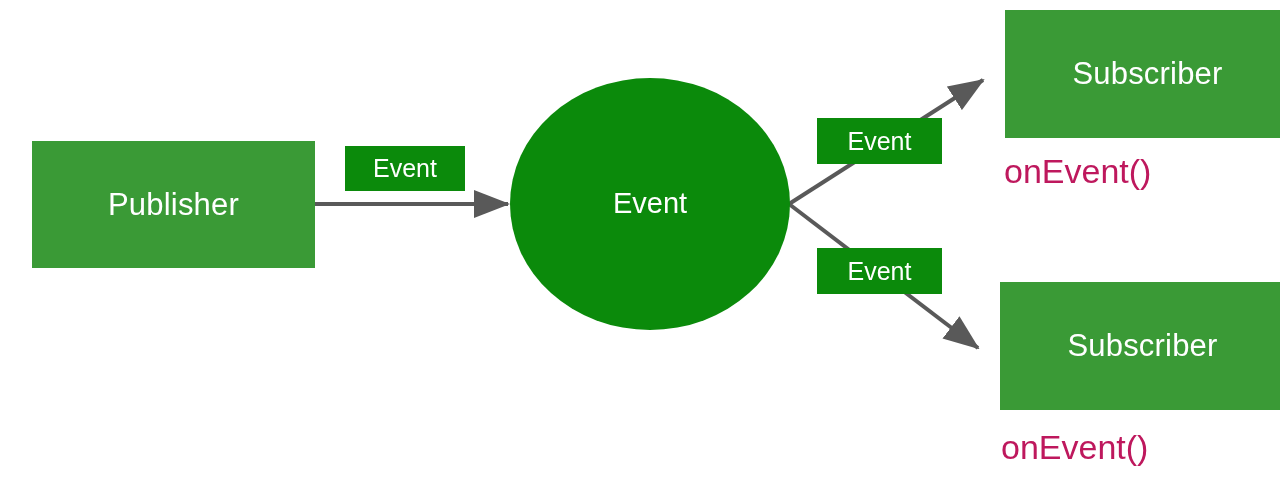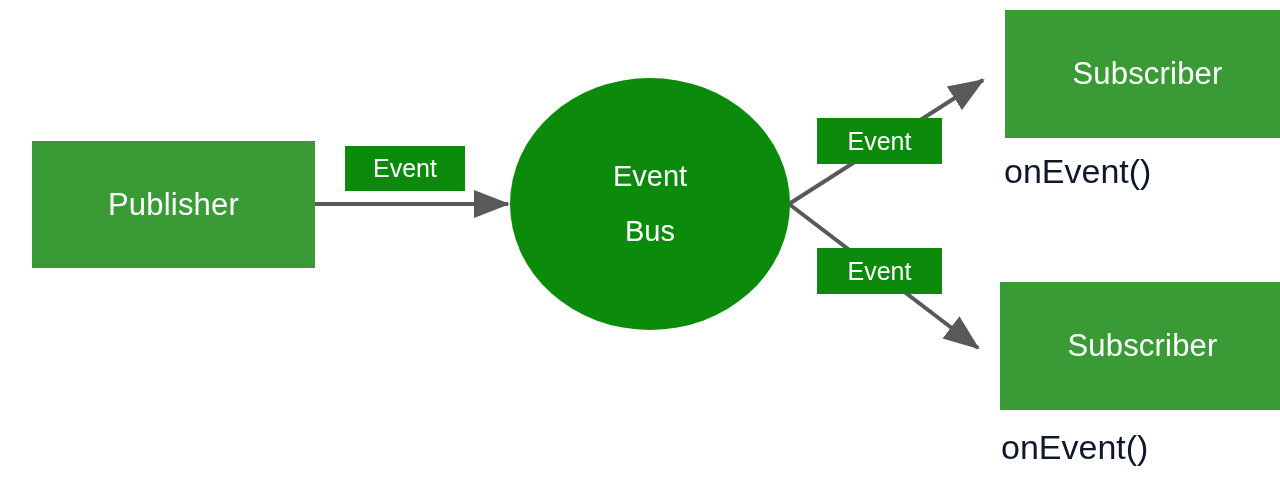--- a/index.html
+++ b/index.html
@@ -89,21 +89,21 @@
     height: 46px;
   }
   .event-chip-bottom {
     left: 817px;
     top: 248px;
     width: 125px;
     height: 46px;
   }
   .caption {
     position: absolute;
-    color: #0f172a;
+    color: #be185d;
     font-size: 34px;
     white-space: nowrap;
   }
   .caption-post {
     left: 356px;
     top: 226px;
   }
   .caption-onevent-top {
     left: 1004px;
     top: 152px;
@@ -144,21 +144,20 @@
     <span>Publisher</span>
   </div>
 
   <div class="event-chip event-chip-post">
     <span>Event</span>
   </div>
 
 
   <div class="bus-circle">
     <span>Event</span>
-    <span>Bus</span>
   </div>
 
   <div class="event-chip event-chip-top">
     <span>Event</span>
   </div>
 
   <div class="event-chip event-chip-bottom">
     <span>Event</span>
   </div>
 

